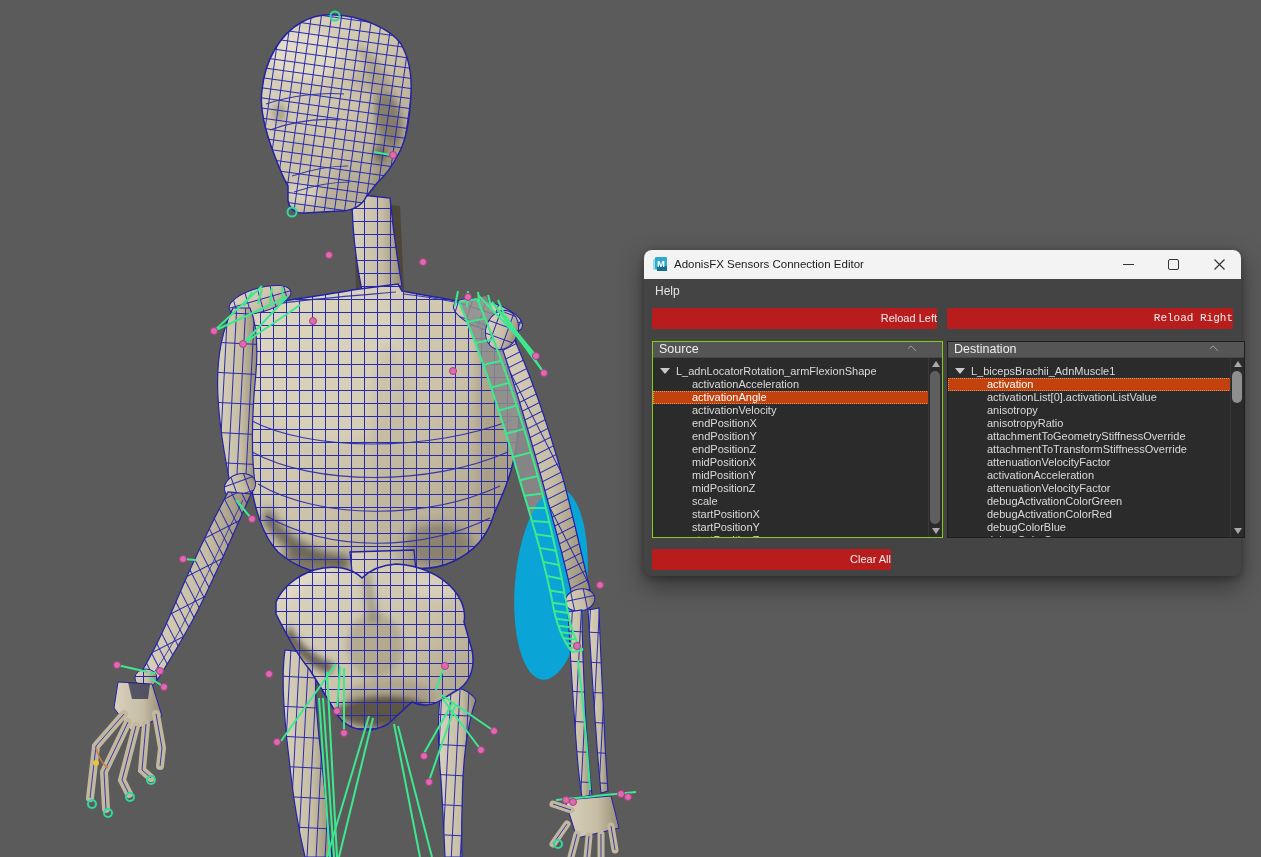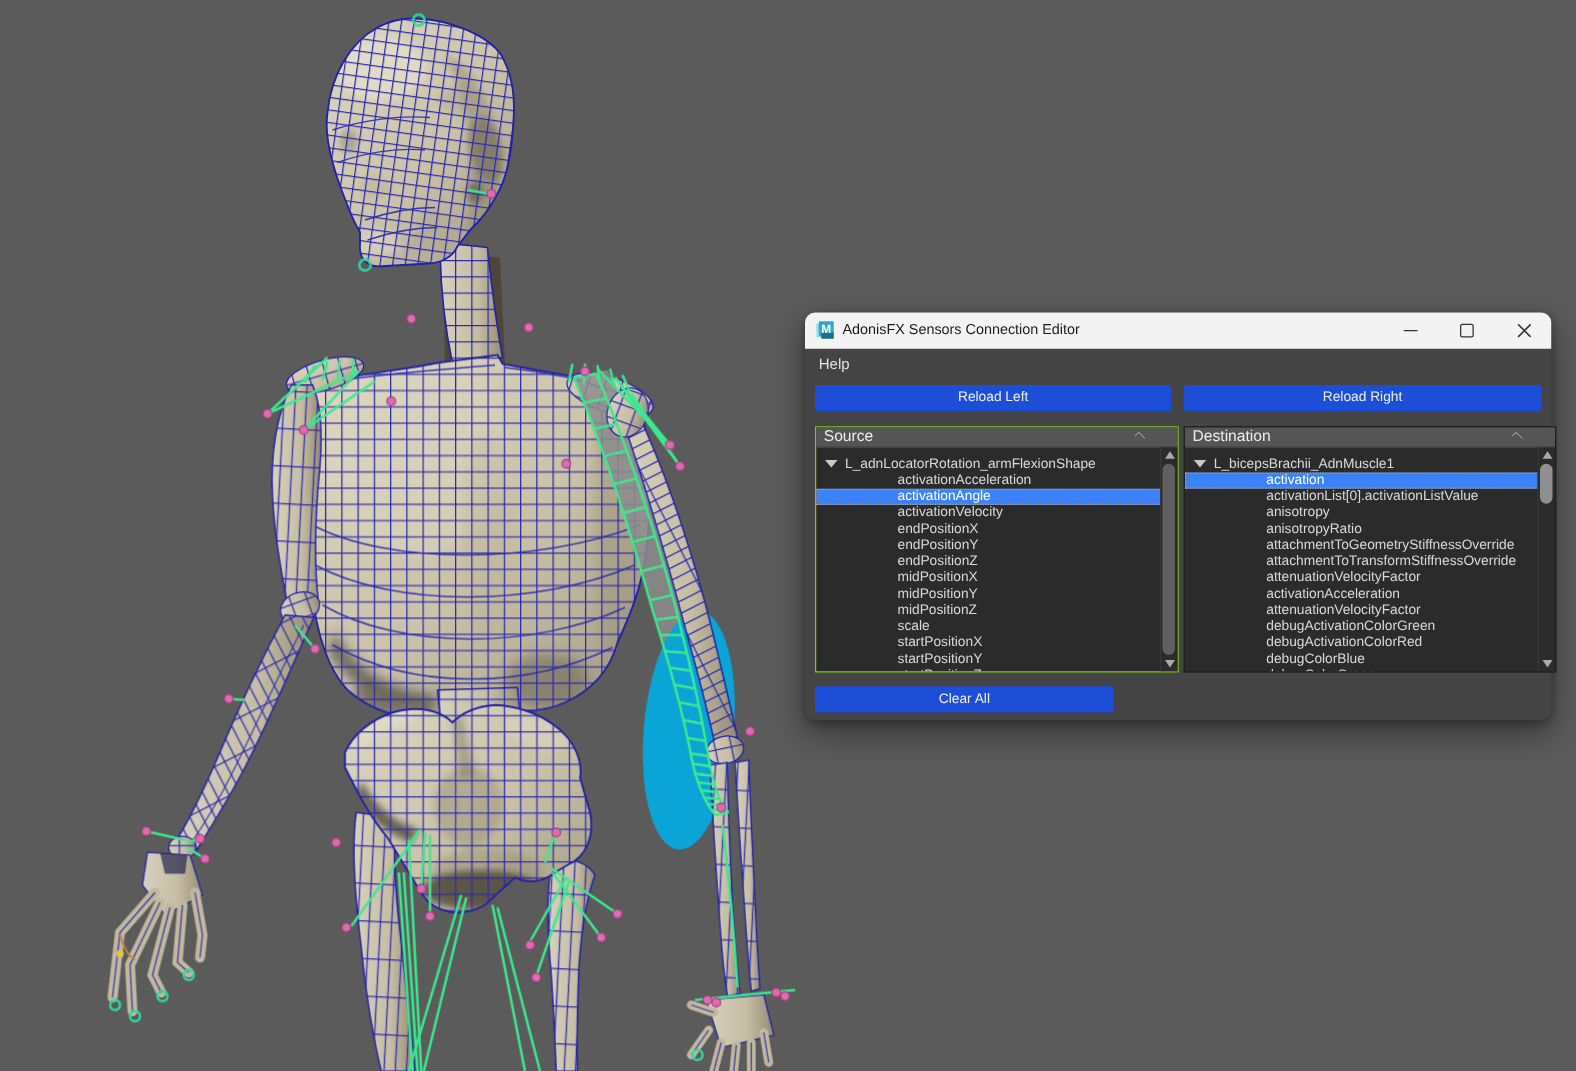--- a/index.html
+++ b/index.html
@@ -13,43 +13,43 @@
     border-radius:8px 8px 0 0;}
   #ticon{position:absolute;left:8px;top:6px;width:16px;height:16px;}
   #ttext{position:absolute;left:30px;top:8px;font-size:11.5px;color:#1b1b1b;}
   .wbtn{position:absolute;top:0;width:40px;height:29px;color:#222;}
   #wmin{left:464px;} #wmax{left:509px;} #wcls{left:555px;}
   #wmin .g{position:absolute;left:15px;top:14px;width:11px;height:1px;background:#333;}
   #wmax .g{position:absolute;left:15px;top:9px;width:9px;height:9px;border:1px solid #333;border-radius:2px;}
   #wcls .g{position:absolute;left:14px;top:8px;width:13px;height:13px;}
   #menu{position:absolute;left:0;top:29px;width:597px;height:28px;}
   #menu span{position:absolute;left:11px;top:5px;font-size:12px;color:#e4e4e4;}
-  .btn{position:absolute;height:21px;background:#1d4ed8;border-radius:2px;
-    color:#eeeeee;font-size:11px;text-align:center;line-height:21px;}
+  .btn{position:absolute;height:21px;background:#b91c1c;border-radius:2px;
+    color:#eeeeee;font-size:11px;text-align:right;line-height:21px;}
   #bRL{left:8px;top:58px;width:285px;}
-  #bRR{left:303px;top:58px;width:286px;}
+  #bRR{left:303px;top:58px;width:286px;font-family:Liberation Mono, monospace;}
   #bCA{left:8px;top:299px;width:239px;}
   #bMC{left:303px;top:299px;width:286px;}
   .panel{position:absolute;top:91px;height:197px;background:#2b2b2b;box-sizing:border-box;}
   #pSrc{left:8px;width:291px;border:1px solid #84cc16;}
   #pDst{left:303px;width:298px;border:1px solid #1f1f1f;}
   .phead{position:absolute;left:0;top:0;right:0;height:15px;background:#555555;
     border-bottom:1px solid #464646;color:#eeeeee;font-size:12.5px;line-height:15px;
     padding-left:6px;}
   .sortic{position:absolute;right:26px;top:5px;width:7px;height:4px;
     border-top:1.5px solid #9f9f9f;border-left:1.5px solid #9f9f9f;
     transform:rotate(45deg);border-radius:2px 0 0 0;}
   .rows{position:absolute;left:0;top:16px;right:13px;bottom:0;overflow:hidden;}
   .row{position:absolute;left:0;right:0;height:13px;font-size:11px;line-height:13px;
     color:#dadada;white-space:nowrap;}
-  .row.sel{background:#3b82f6;color:#ffffff;outline:1px dotted #c9986f;outline-offset:-1px;}
+  .row.sel{background:#c2410c;color:#ffffff;outline:1px dotted #c9986f;outline-offset:-1px;}
   .tri{position:absolute;left:7px;top:3px;width:0;height:0;
     border-left:5px solid transparent;border-right:5px solid transparent;
     border-top:6px solid #c9c9c9;}
-  .lv0{padding-left:23px;} .lv1{padding-left:65px;}
+  .lv0{padding-left:23px;} .lv1{padding-left:39px;}
   .sbar{position:absolute;right:0;top:16px;width:13px;bottom:0;background:#2b2b2b;
     border-left:1px solid #383838;}
   .sb-up{position:absolute;top:3px;left:3px;width:0;height:0;
     border-left:4px solid transparent;border-right:4px solid transparent;
     border-bottom:6px solid #aaaaaa;}
   .sb-dn{position:absolute;bottom:3px;left:3px;width:0;height:0;
     border-left:4px solid transparent;border-right:4px solid transparent;
     border-top:6px solid #aaaaaa;}
   .thumb{position:absolute;left:1px;width:10px;background:#5f5f5f;border-radius:5px;}
 </style>

